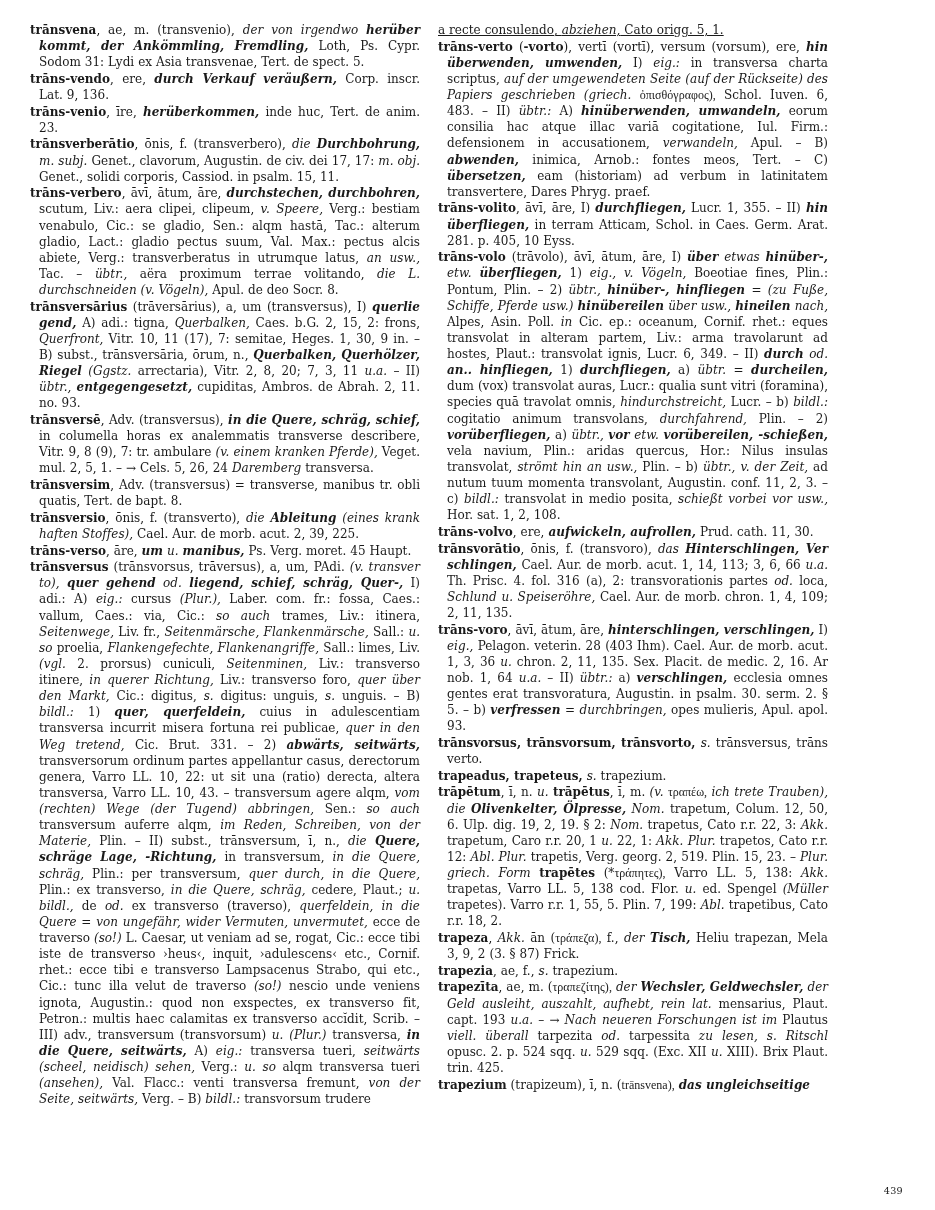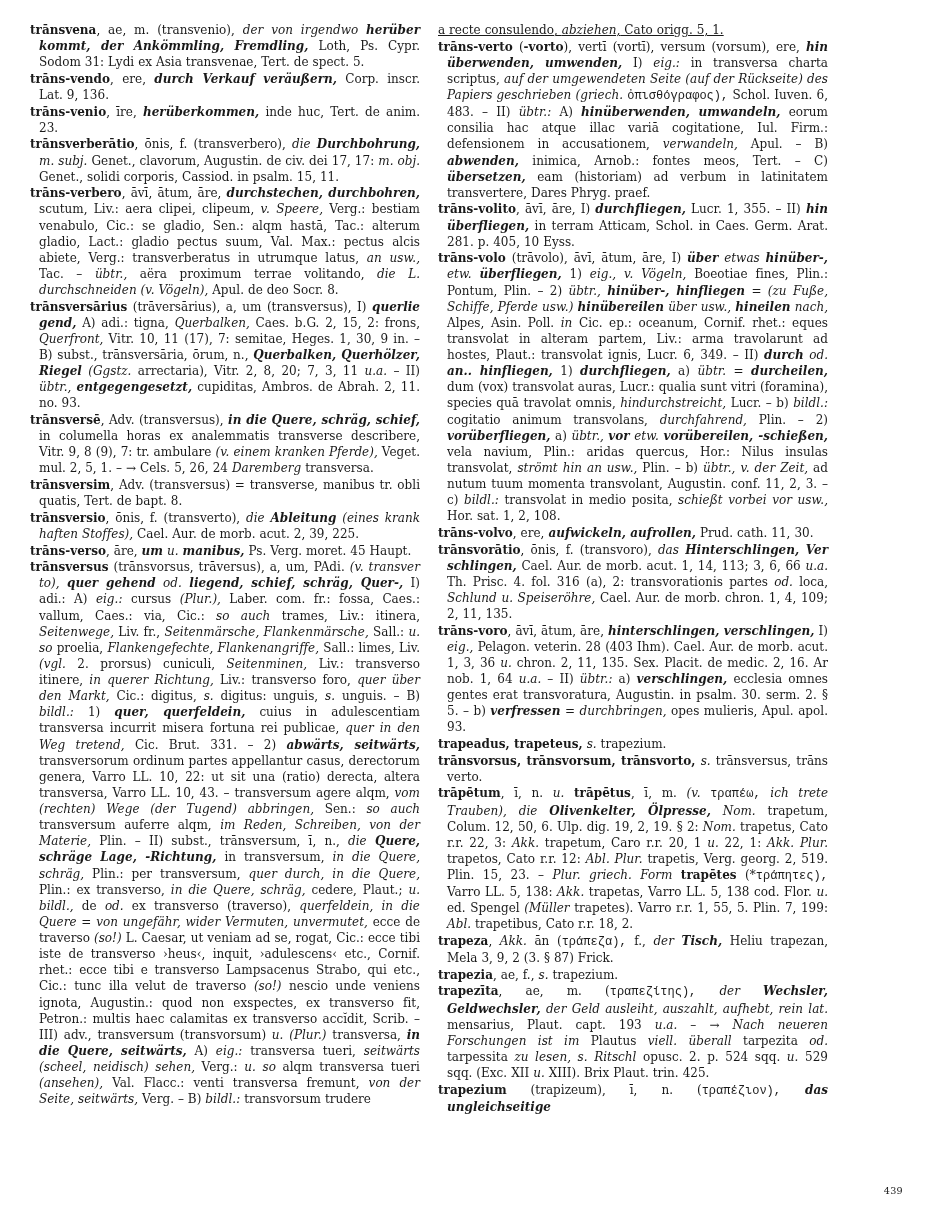--- a/index.html
+++ b/index.html
@@ -44,21 +44,21 @@
     letter-spacing: 0.02px;
   }
   .entry.noind {
     padding-left: 0;
     text-indent: 0;
     text-decoration: underline;
   }
   b { font-weight: bold; }
   i { font-style: italic; }
   .bi { font-weight: bold; font-style: italic; }
-  .gr { font-family: Liberation Mono, monospace; }
+  .gr { font-family: Liberation Serif, serif; }
   #folio {
     position: absolute;
     right: 32px;
     bottom: 14px;
     font-size: 9.6px;
     letter-spacing: 0.3px;
     margin-top: 46px;
   }
 </style>
 </head>
@@ -80,23 +80,23 @@
         <p class="entry"><b>trānsversus</b> (trānsvorsus, trāversus), a, um, PAdi. <i>(v. transver​to),</i> <span class="bi">quer gehend</span> <i>od.</i> <span class="bi">liegend, schief, schräg, Quer-,</span> I) adi.: A) <i>eig.:</i> cursus <i>(Plur.),</i> Laber. com. fr.: fossa, Caes.: vallum, Caes.: via, Cic.: <i>so auch</i> trames, Liv.: itinera, <i>Seitenwege,</i> Liv. fr., <i>Seitenmärsche, Flankenmärsche,</i> Sall.: <i>u. so</i> proelia, <i>Flan​kengefechte, Flankenangriffe,</i> Sall.: limes, Liv. <i>(vgl.</i> 2. prorsus) cuniculi, <i>Seitenminen,</i> Liv.: transverso itinere, <i>in querer Rich​tung,</i> Liv.: transverso foro, <i>quer über den Markt,</i> Cic.: digitus, <i>s.</i> digitus: unguis, <i>s.</i> unguis. – B) <i>bildl.:</i> 1) <span class="bi">quer, querfeldein,</span> cuius in adulescentiam transversa incurrit misera fortuna rei publicae, <i>quer in den Weg tretend,</i> Cic. Brut. 331. – 2) <span class="bi">abwärts, seitwärts,</span> transversorum ordinum partes appellantur casus, de​rectorum genera, Varro LL. 10, 22: ut sit una (ratio) derecta, altera transversa, Varro LL. 10, 43. – transversum agere alqm, <i>vom (rechten) Wege (der Tugend) abbringen,</i> Sen.: <i>so auch</i> transversum auferre alqm, <i>im Reden, Schreiben, von der Mate​rie,</i> Plin. – II) subst., trānsversum, ī, n., <i>die</i> <span class="bi">Quere, schräge Lage, -Richtung,</span> in transversum, <i>in die Quere, schräg,</i> Plin.: per transversum, <i>quer durch, in die Quere,</i> Plin.: ex transverso, <i>in die Quere, schräg,</i> cedere, Plaut.; <i>u. bildl.,</i> de <i>od.</i> ex trans​verso (traverso), <i>querfeldein, in die Quere = von ungefähr, wider Vermuten, unvermutet,</i> ecce de traverso <i>(so!)</i> L. Caesar, ut veniam ad se, rogat, Cic.: ecce tibi iste de transverso ›heus‹, inquit, ›adulescens‹ etc., Cornif. rhet.: ecce tibi e transverso Lampsacenus Strabo, qui etc., Cic.: tunc illa velut de traverso <i>(so!)</i> nescio unde veniens ignota, Augustin.: quod non exspec​tes, ex transverso fit, Petron.: multis haec calamitas ex transver​so accĭdit, Scrib. – III) adv., transversum (transvorsum) <i>u. (Plur.)</i> transversa, <span class="bi">in die Quere, seitwärts,</span> A) <i>eig.:</i> transversa tueri, <i>seitwärts (scheel, neidisch) sehen,</i> Verg.: <i>u. so</i> alqm transversa tueri <i>(ansehen),</i> Val. Flacc.: venti transversa fremunt, <i>von der Seite, seitwärts,</i> Verg. – B) <i>bildl.:</i> transvorsum trudere</p>
       </div>
     <div class="column" id="col-right">
         <p class="entry noind">a recte consulendo, <i>abziehen,</i> Cato origg. 5, 1.</p>
         <p class="entry"><b>trāns-verto</b> (<b>-vorto</b>), vertī (vortī), versum (vorsum), ere, <span class="bi">hin​überwenden, umwenden,</span> I) <i>eig.:</i> in transversa charta scriptus, <i>auf der umgewendeten Seite (auf der Rückseite) des Papiers geschrieben (griech.</i> <span class="gr">ὀπισθόγραφος),</span> Schol. Iuven. 6, 483. – II) <i>übtr.:</i> A) <span class="bi">hinüberwenden, umwandeln,</span> eorum consilia hac atque illac variā cogitatione, Iul. Firm.: defensionem in accusa​tionem, <i>verwandeln,</i> Apul. – B) <span class="bi">abwenden,</span> inimica, Arnob.: fontes meos, Tert. – C) <span class="bi">übersetzen,</span> eam (historiam) ad verbum in latinitatem transvertere, Dares Phryg. praef.</p>
         <p class="entry"><b>trāns-volito</b>, āvī, āre, I) <span class="bi">durchfliegen,</span> Lucr. 1, 355. – II) <span class="bi">hin​überfliegen,</span> in terram Atticam, Schol. in Caes. Germ. Arat. 281. p. 405, 10 Eyss.</p>
         <p class="entry"><b>trāns-volo</b> (trāvolo), āvī, ātum, āre, I) <span class="bi">über</span> <i>etwas</i> <span class="bi">hinüber-,</span> <i>etw.</i> <span class="bi">überfliegen,</span> 1) <i>eig., v. Vögeln,</i> Boeotiae fines, Plin.: Pontum, Plin. – 2) <i>übtr.,</i> <span class="bi">hinüber-, hinfliegen</span> = <i>(zu Fuße, Schiffe, Pferde usw.)</i> <span class="bi">hinübereilen</span> <i>über usw.,</i> <span class="bi">hineilen</span> <i>nach,</i> Alpes, Asin. Poll. <i>in</i> Cic. ep.: oceanum, Cornif. rhet.: eques transvolat in alteram partem, Liv.: arma travolarunt ad hostes, Plaut.: transvolat ignis, Lucr. 6, 349. – II) <span class="bi">durch</span> <i>od.</i> <span class="bi">an.. hinfliegen,</span> 1) <span class="bi">durchfliegen,</span> a) <i>übtr.</i> = <span class="bi">durcheilen,</span> dum (vox) transvolat auras, Lucr.: qualia sunt vitri (foramina), species quā travolat omnis, <i>hindurchstreicht,</i> Lucr. – b) <i>bildl.:</i> cogitatio animum transvolans, <i>durchfahrend,</i> Plin. – 2) <span class="bi">vorüberfliegen,</span> a) <i>übtr.,</i> <span class="bi">vor</span> <i>etw.</i> <span class="bi">vorübereilen, -schießen,</span> vela navium, Plin.: aridas quercus, Hor.: Nilus insulas transvolat, <i>strömt hin an usw.,</i> Plin. – b) <i>übtr., v. der Zeit,</i> ad nutum tuum momenta transvolant, Augustin. conf. 11, 2, 3. – c) <i>bildl.:</i> transvolat in medio posita, <i>schießt vorbei vor usw.,</i> Hor. sat. 1, 2, 108.</p>
         <p class="entry"><b>trāns-volvo</b>, ere, <span class="bi">aufwickeln, aufrollen,</span> Prud. cath. 11, 30.</p>
         <p class="entry"><b>trānsvorātio</b>, ōnis, f. (transvoro), <i>das</i> <span class="bi">Hinterschlingen, Ver​schlingen,</span> Cael. Aur. de morb. acut. 1, 14, 113; 3, 6, 66 <i>u.a.</i> Th. Prisc. 4. fol. 316 (a), 2: transvorationis partes <i>od.</i> loca, <i>Schlund u. Speiseröhre,</i> Cael. Aur. de morb. chron. 1, 4, 109; 2, 11, 135.</p>
         <p class="entry"><b>trāns-voro</b>, āvī, ātum, āre, <span class="bi">hinterschlingen, verschlingen,</span> I) <i>eig.,</i> Pelagon. veterin. 28 (403 Ihm). Cael. Aur. de morb. acut. 1, 3, 36 <i>u.</i> chron. 2, 11, 135. Sex. Placit. de medic. 2, 16. Ar​nob. 1, 64 <i>u.a.</i> – II) <i>übtr.:</i> a) <span class="bi">verschlingen,</span> ecclesia omnes gentes erat transvoratura, Augustin. in psalm. 30. serm. 2. § 5. – b) <span class="bi">verfressen</span> = <i>durchbringen,</i> opes mulieris, Apul. apol. 93.</p>
+        <p class="entry"><b>trānsvorsus, trānsvorsum, trānsvorto,</b> <i>s.</i> trānsversus, trāns​verto.</p>
         <p class="entry"><b>trapeadus, trapeteus,</b> <i>s.</i> trapezium.</p>
-        <p class="entry"><b>trānsvorsus, trānsvorsum, trānsvorto,</b> <i>s.</i> trānsversus, trāns​verto.</p>
         <p class="entry"><b>trāpētum</b>, ī, n. <i>u.</i> <b>trāpētus</b>, ī, m. <i>(v.</i> <span class="gr">τραπέω,</span> <i>ich trete Trauben), die</i> <span class="bi">Olivenkelter, Ölpresse,</span> <i>Nom.</i> trapetum, Colum. 12, 50, 6. Ulp. dig. 19, 2, 19. § 2: <i>Nom.</i> trapetus, Cato r.r. 22, 3: <i>Akk.</i> trapetum, Caro r.r. 20, 1 <i>u.</i> 22, 1: <i>Akk. Plur.</i> trapetos, Cato r.r. 12: <i>Abl. Plur.</i> trapetis, Verg. georg. 2, 519. Plin. 15, 23. – <i>Plur. griech. Form</i> <b>trapētes</b> (*<span class="gr">τράπητες),</span> Varro LL. 5, 138: <i>Akk.</i> trapetas, Varro LL. 5, 138 cod. Flor. <i>u.</i> ed. Spengel <i>(Müller</i> trapetes). Varro r.r. 1, 55, 5. Plin. 7, 199: <i>Abl.</i> trapetibus, Cato r.r. 18, 2.</p>
         <p class="entry"><b>trapeza</b>, <i>Akk.</i> ān (<span class="gr">τράπεζα),</span> f., <i>der</i> <span class="bi">Tisch,</span> Heliu trapezan, Mela 3, 9, 2 (3. § 87) Frick.</p>
         <p class="entry"><b>trapezia</b>, ae, f., <i>s.</i> trapezium.</p>
         <p class="entry"><b>trapezīta</b>, ae, m. (<span class="gr">τραπεζίτης),</span> <i>der</i> <span class="bi">Wechsler, Geldwechsler,</span> <i>der Geld ausleiht, auszahlt, aufhebt, rein lat.</i> mensarius, Plaut. capt. 193 <i>u.a.</i> – → <i>Nach neueren Forschungen ist im</i> Plautus <i>viell. überall</i> tarpezita <i>od.</i> tarpessita <i>zu lesen, s. Ritschl</i> opusc. 2. p. 524 sqq. <i>u.</i> 529 sqq. (Exc. XII <i>u.</i> XIII). Brix Plaut. trin. 425.</p>
-        <p class="entry"><b>trapezium</b> (trapizeum), ī, n. (<span class="gr">τραπέζιον),</span> <span class="bi">das ungleichseitige</span></p>
+        <p class="entry"><b>trapezium</b> (trapizeum), ī, n. (<span class="gr">trānsvena),</span> <span class="bi">das ungleichseitige</span></p>
       </div>
   </div>
   <div id="folio">439</div>
 </div>
 
 </body></html>

